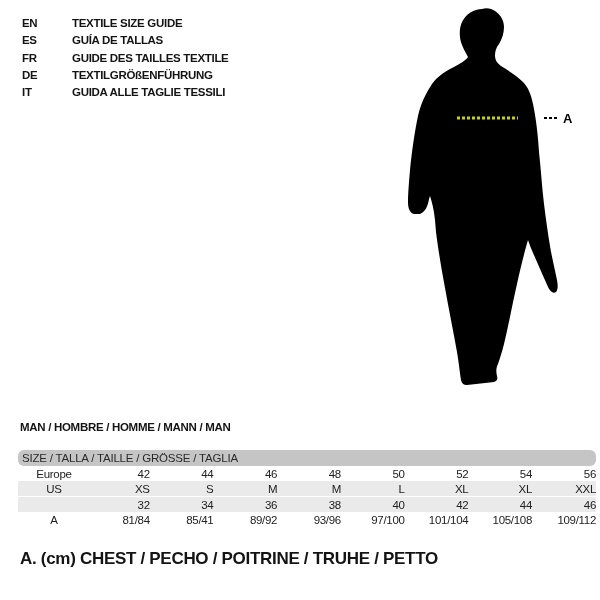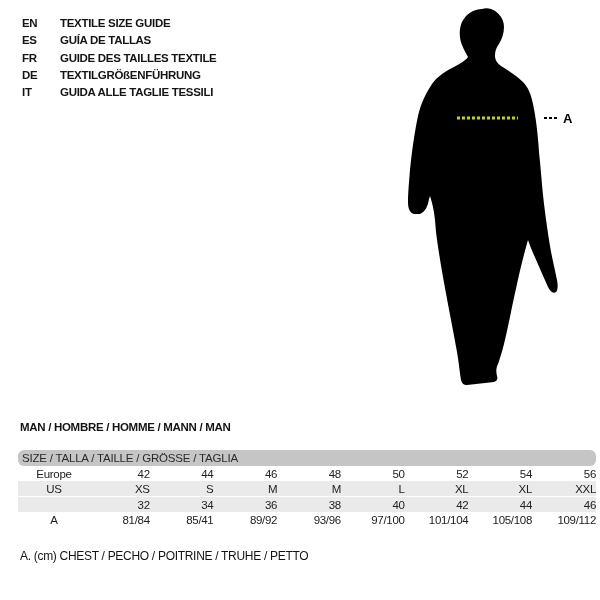--- a/index.html
+++ b/index.html
@@ -17,21 +17,21 @@
   
   .lang-list {
     position: absolute;
     top: 15px; left: 22px;
     font-size: 11.5px;
     font-weight: 700;
     letter-spacing: -0.3px;
     line-height: 17.3px;
     color: #141414;
   }
-  .lang-row { display: flex; }
+  .lang-row { display: flex; gap: 12px; }
   .lang-code { width: 38px; flex: 0 0 38px; }
 
   
   .categories {
     position: absolute;
     top: 111px; left: 20px;
     font-size: 12px;
     font-weight: 700;
     letter-spacing: -0.4px;
     line-height: 18px;
@@ -86,22 +86,22 @@
   .size-table td.label { text-align: center; padding-left: 4px; margin-top: 23px; }
   .size-table tr.stripe td { background: var(--stripe-bg, #eaeaea); }
   .size-table tr.stripe-sep td { border-top: 1px solid #fff; }
   .col-label { width: 68px; }
   .col-data { width: 63.7px; }
 
   
   .footnote {
     position: absolute;
     top: 549px; left: 20px;
-    font-size: 12px;
-    font-weight: 400;
+    font-size: 17px;
+    font-weight: 700;
     letter-spacing: -0.3px;
     color: #141414;
     white-space: nowrap;
   }
 </style>
 </head>
 <body>
 
 <div class="page">
 

